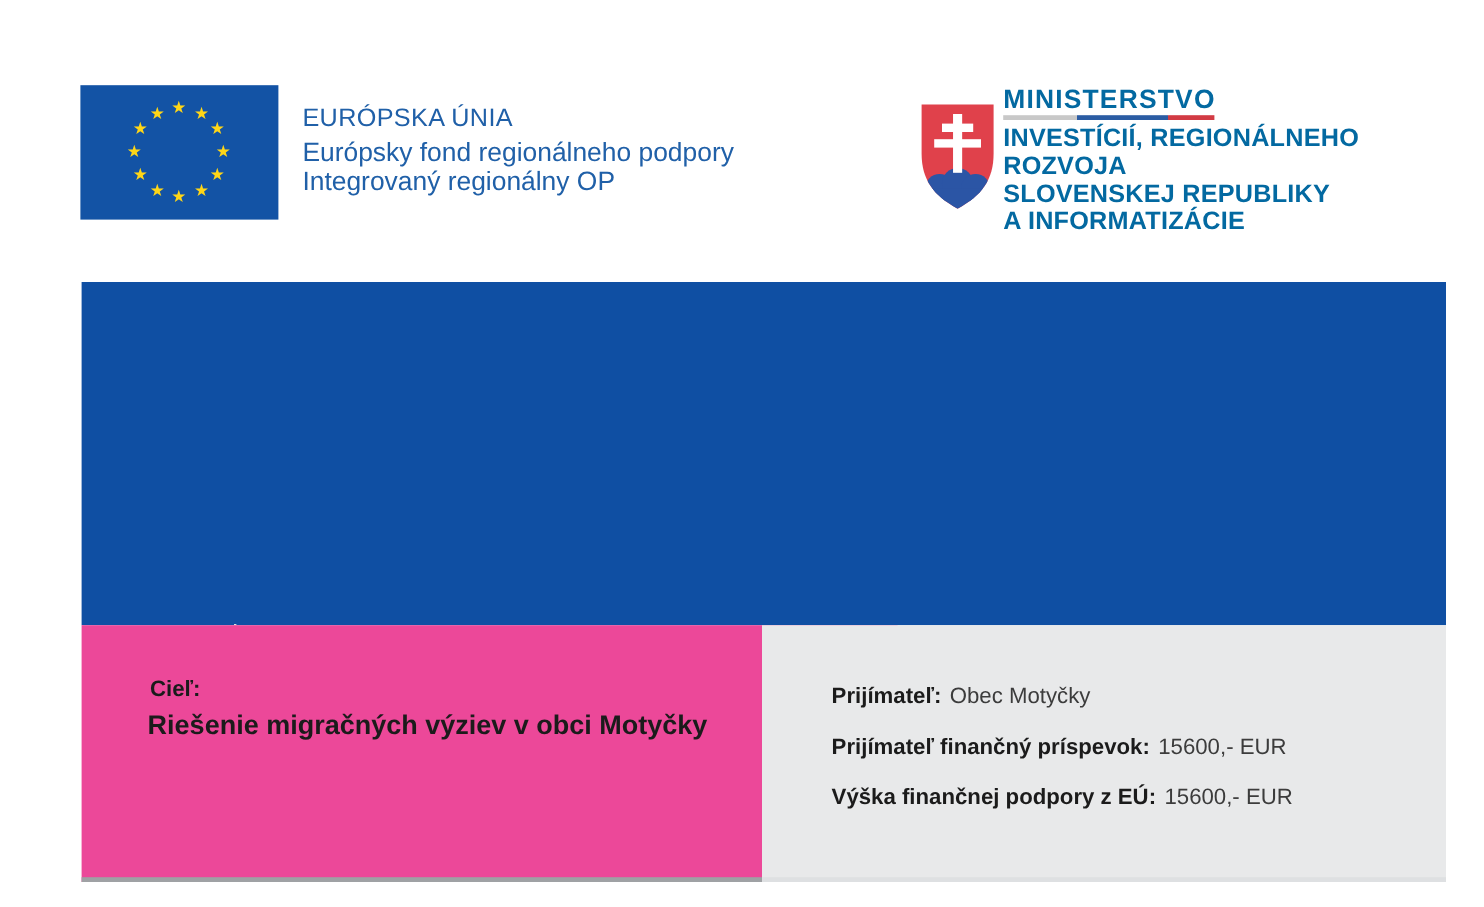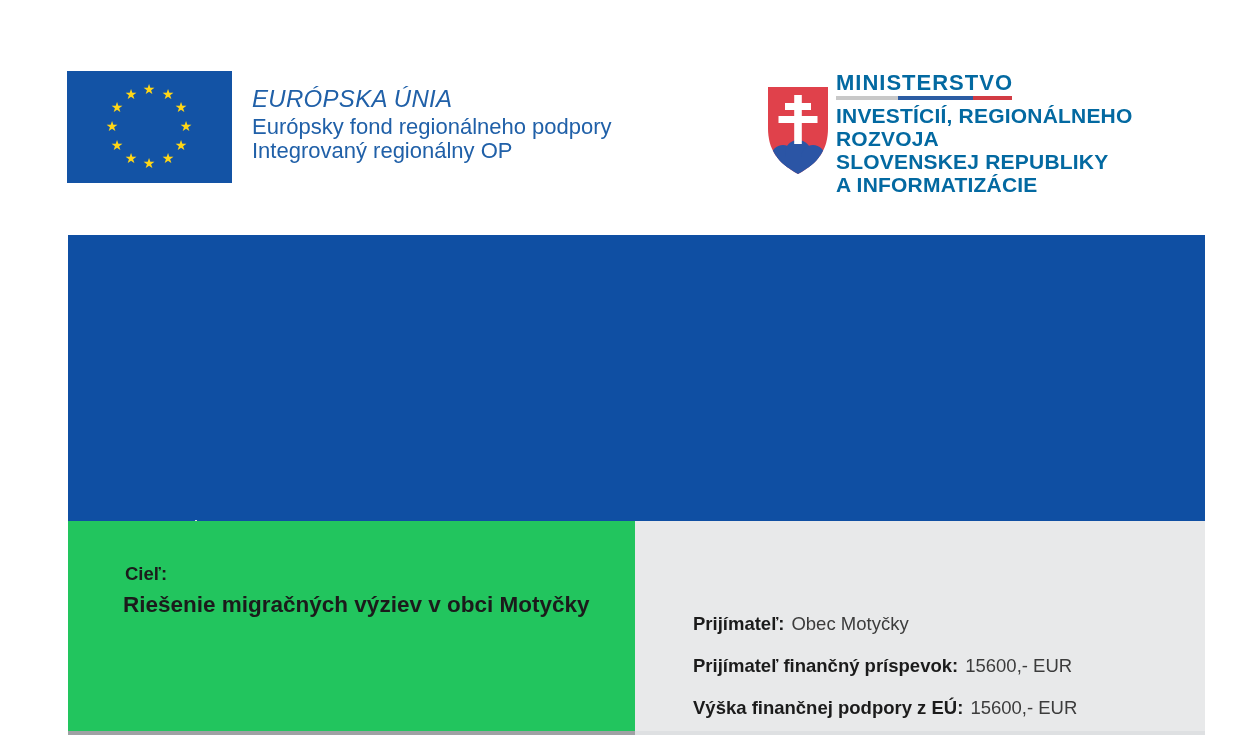--- a/index.html
+++ b/index.html
@@ -14,21 +14,21 @@
   .eu-flag{
     position:absolute;left:67px;top:71px;width:165px;height:112px;
     background:#1353a5;
   }
   .eu-star{
     position:absolute;width:16px;height:16px;
     font-size:14px;line-height:16px;text-align:center;
     color:#ffd617;
   }
   .eu-text{position:absolute;left:252px;top:87px;color:#2060a8;}
-  .eu-title{font-size:24px;line-height:24px;letter-spacing:0.3px;font-style:italic;}
+  .eu-title{font-size:21px;line-height:24px;letter-spacing:0.3px;}
   .eu-sub{font-size:22px;line-height:24px;}
   .eu-subwrap{margin-top:4px;}
   
   .ministry-shield{position:absolute;left:765px;top:84px;}
   .ministry-text{position:absolute;left:836px;top:71px;color:#0369a1;}
   .ministry-title{font-size:22px;line-height:24px;font-weight:700;letter-spacing:1px;}
   .ministry-underline{
     width:176px;height:3.5px;margin-top:1px;
     background:linear-gradient(to right,#c8c8c8 0 35%,#2b5ca3 35% 78%,#d23b44 78% 100%);
   }
@@ -50,39 +50,39 @@
     position:absolute;left:128px;top:333px;
     font-size:30px;line-height:38px;font-weight:700;
   }
   .banner-title2{
     position:absolute;left:128px;top:398px;
     font-size:30px;line-height:38px;font-weight:700;
   }
   
   .goal-box{
     position:absolute;left:68px;top:521px;width:680px;height:214px;
-    background:#22c55e;box-sizing:border-box;
+    background:#ec4899;box-sizing:border-box;
     border-bottom:4px solid #9fa1a4;
     color:#1b1b1b;
   }
   .goal-label{
     position:absolute;left:57px;top:41px;
     font-size:18.5px;line-height:24px;font-weight:700;
   }
   .goal-text{
     position:absolute;left:55px;top:69px;
     font-size:22.5px;line-height:30px;font-weight:700;
   }
   
   .info-box{
     position:absolute;left:635px;top:521px;width:570px;height:214px;
     background:#e8e9ea;box-sizing:border-box;
     border-bottom:4px solid #dee0e2;
   }
-  .info-row{position:absolute;left:58px;white-space:nowrap;font-size:18.5px;line-height:24px;margin-top:44px;}
+  .info-row{position:absolute;left:58px;white-space:nowrap;font-size:18.5px;line-height:24px;}
   .info-row-1{top:47px;}
   .info-row-2{top:89px;}
   .info-row-3{top:131px;}
   .info-label{font-weight:700;color:#1b1b1b;}
   .info-value{font-weight:400;color:#3c3c3c;margin-left:7px;}
 </style>
 </head>
 <body>
 
 <div class="page">

